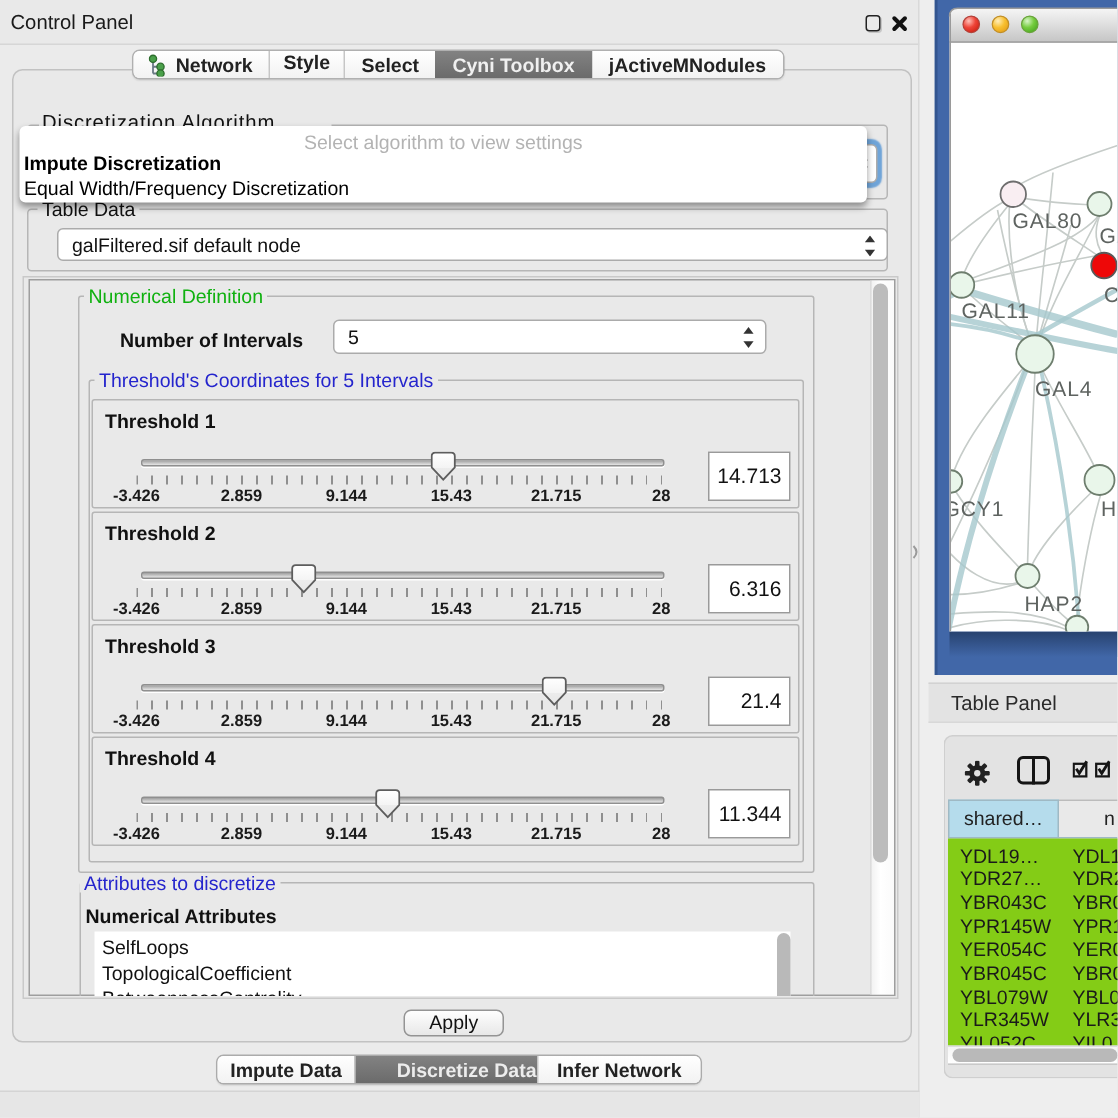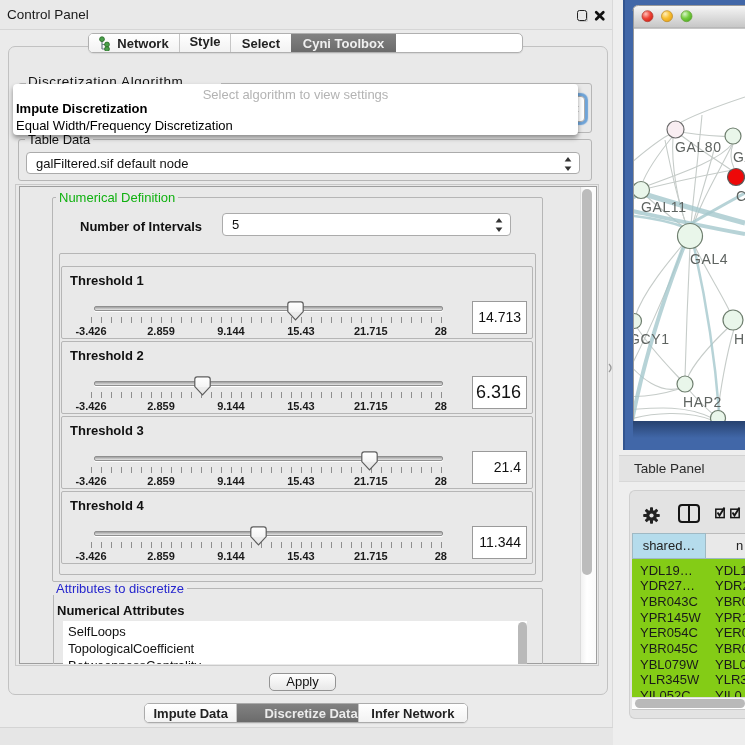--- a/index.html
+++ b/index.html
@@ -44,34 +44,37 @@
   </div>
   <div style="width:51px;display:flex;align-items:flex-start;justify-content:center;border-right:1px solid #c6c6c6;background:linear-gradient(#ffffff,#f2f2f2)">
       <span class="bold" style="color:#222">Style</span>
     </div>
   <div style="width:60px;display:flex;align-items:center;justify-content:center;background:linear-gradient(#ffffff,#f2f2f2)">
       <span class="bold" style="color:#222">Select</span>
     </div>
   <div style="width:105px;display:flex;align-items:center;justify-content:center;background:linear-gradient(#828282,#6b6b6b)">
       <span class="bold" style="color:#f0f0f0">Cyni Toolbox</span>
     </div>
+  <div style="width:128px;display:flex;align-items:center;justify-content:center;background:linear-gradient(#ffffff,#f2f2f2)">
+      <span class="bold" style="color:#222">jActiveMNodules</span>
+    </div>
 </div>
 
 <div class="grp" style="left:18px;top:83px;width:574px;height:50px"></div>
 <div class="abs" style="left:26px;top:74px;width:195px;height:10px;overflow:hidden;background:#e9e9e9;font-size:13.5px;letter-spacing:0.6px"><span style="padding:0 2px">Discretization Algorithm</span></div>
 
 <div class="combo" style="left:26px;top:96px;width:559px;height:26px;box-shadow:0 0 1px 3px rgba(70,140,210,.75)"></div>
 <svg class="abs" style="left:571px;top:102px" width="9" height="14">
     <path d="M4.5,1 L7.8,5 L1.2,5 Z" fill="#9a9a9a"></path>
     <path d="M4.5,13 L7.8,9 L1.2,9 Z" fill="#9a9a9a"></path>
   </svg>
 
 <div class="grp" style="left:18px;top:139px;width:574px;height:42px"></div>
 <div class="glabel" style="left:25px;top:133px">Table Data</div>
-<div class="combo" style="left:26px;top:152px;width:554px;height:22px">
+<div class="combo" style="left:38px;top:152px;width:554px;height:22px">
   <span class="tx">galFiltered.sif default node</span>
   <svg class="updn" width="8" height="14">
       <path d="M4,0 L7.4,4.5 L0.6,4.5 Z" fill="#333"></path>
       <path d="M4,14 L7.4,9.5 L0.6,9.5 Z" fill="#333"></path>
     </svg>
 </div>
 
 <div class="abs" style="left:15px;top:184px;width:584px;height:482px;border:1px solid #c9c9c9"></div>
 <div class="abs" style="left:19px;top:186px;width:578px;height:478px;border:1px solid #9e9e9e;background:#e9e9e9"></div>
 
@@ -87,20 +90,21 @@
     <div class="abs bold" style="left:60px;top:32px">Number of Intervals</div>
     <div class="combo" style="left:202px;top:26px;width:289px;height:23px">
       <span class="tx">5</span>
       <svg class="updn" width="8" height="14">
           <path d="M4,0 L7.4,4.5 L0.6,4.5 Z" fill="#333"></path>
           <path d="M4,14 L7.4,9.5 L0.6,9.5 Z" fill="#333"></path>
         </svg>
     </div>
 
     <div class="grp" style="left:39px;top:66px;width:477px;height:322px;border-radius:2px"></div>
+    <div class="glabel" style="left:43px;top:60px;color:#2525cd">Threshold's Coordinates for 5 Intervals</div>
 
     <div class="abs" style="left:41px;top:79px;width:472px;height:73px;border:1px solid #b6b6b6;border-radius:2px">
       <div class="abs bold" style="left:8px;top:6px">Threshold 1</div>
       <div class="abs" style="left:32px;top:39px;width:349px;height:5px;background:linear-gradient(#9f9f9f,#e6e6e6);border:1px solid #8f8f8f;border-radius:2px;box-shadow:0 1px 0 #fff"></div>
       <div class="abs" style="left:29px;top:50px;width:351px;height:6px;background:repeating-linear-gradient(90deg,#8f8f8f 0,#8f8f8f 1px,transparent 1px,transparent 9.99px)"></div>
       <div style="position:absolute;left:4.0px;top:58px;width:50px;text-align:center;font-size:11px;font-weight:bold;color:#1a1a1a">-3.426</div>
         <div style="position:absolute;left:74.0px;top:58px;width:50px;text-align:center;font-size:11px;font-weight:bold;color:#1a1a1a">2.859</div>
         <div style="position:absolute;left:143.9px;top:58px;width:50px;text-align:center;font-size:11px;font-weight:bold;color:#1a1a1a">9.144</div>
         <div style="position:absolute;left:213.9px;top:58px;width:50px;text-align:center;font-size:11px;font-weight:bold;color:#1a1a1a">15.43</div>
         <div style="position:absolute;left:283.8px;top:58px;width:50px;text-align:center;font-size:11px;font-weight:bold;color:#1a1a1a">21.715</div>
@@ -133,21 +137,21 @@
           <path d="M3.2,0.8 H13.8 Q16.2,0.8 16.2,3.2 V10.6 L8.5,18.8 L0.8,10.6 V3.2 Q0.8,0.8 3.2,0.8 Z" fill="url(#thg1)" stroke="#5d5d5d" stroke-width="1.2"></path>
           <defs>
             <linearGradient id="thg1" x1="0" y1="0" x2="0" y2="1">
               <stop offset="0" stop-color="#ffffff"></stop>
               <stop offset="0.55" stop-color="#f4f4f4"></stop>
               <stop offset="0.56" stop-color="#ececec"></stop>
               <stop offset="1" stop-color="#e6e6e6"></stop>
             </linearGradient>
           </defs>
         </svg>
-      <div class="abs" style="left:410px;top:34px;width:55px;height:33px;background:#fff;border:1px solid #9a9a9a;font-size:18px;text-align:right;line-height:31px;padding-right:5px">6.316</div>
+      <div class="abs" style="left:410px;top:34px;width:55px;height:33px;background:#fff;border:1px solid #9a9a9a;font-size:14px;text-align:right;line-height:31px;padding-right:5px">6.316</div>
     </div>
 
     <div class="abs" style="left:41px;top:229px;width:472px;height:73px;border:1px solid #b6b6b6;border-radius:2px">
       <div class="abs bold" style="left:8px;top:6px">Threshold 3</div>
       <div class="abs" style="left:32px;top:39px;width:349px;height:5px;background:linear-gradient(#9f9f9f,#e6e6e6);border:1px solid #8f8f8f;border-radius:2px;box-shadow:0 1px 0 #fff"></div>
       <div class="abs" style="left:29px;top:50px;width:351px;height:6px;background:repeating-linear-gradient(90deg,#8f8f8f 0,#8f8f8f 1px,transparent 1px,transparent 9.99px)"></div>
       <div style="position:absolute;left:4.0px;top:58px;width:50px;text-align:center;font-size:11px;font-weight:bold;color:#1a1a1a">-3.426</div>
         <div style="position:absolute;left:74.0px;top:58px;width:50px;text-align:center;font-size:11px;font-weight:bold;color:#1a1a1a">2.859</div>
         <div style="position:absolute;left:143.9px;top:58px;width:50px;text-align:center;font-size:11px;font-weight:bold;color:#1a1a1a">9.144</div>
         <div style="position:absolute;left:213.9px;top:58px;width:50px;text-align:center;font-size:11px;font-weight:bold;color:#1a1a1a">15.43</div>

